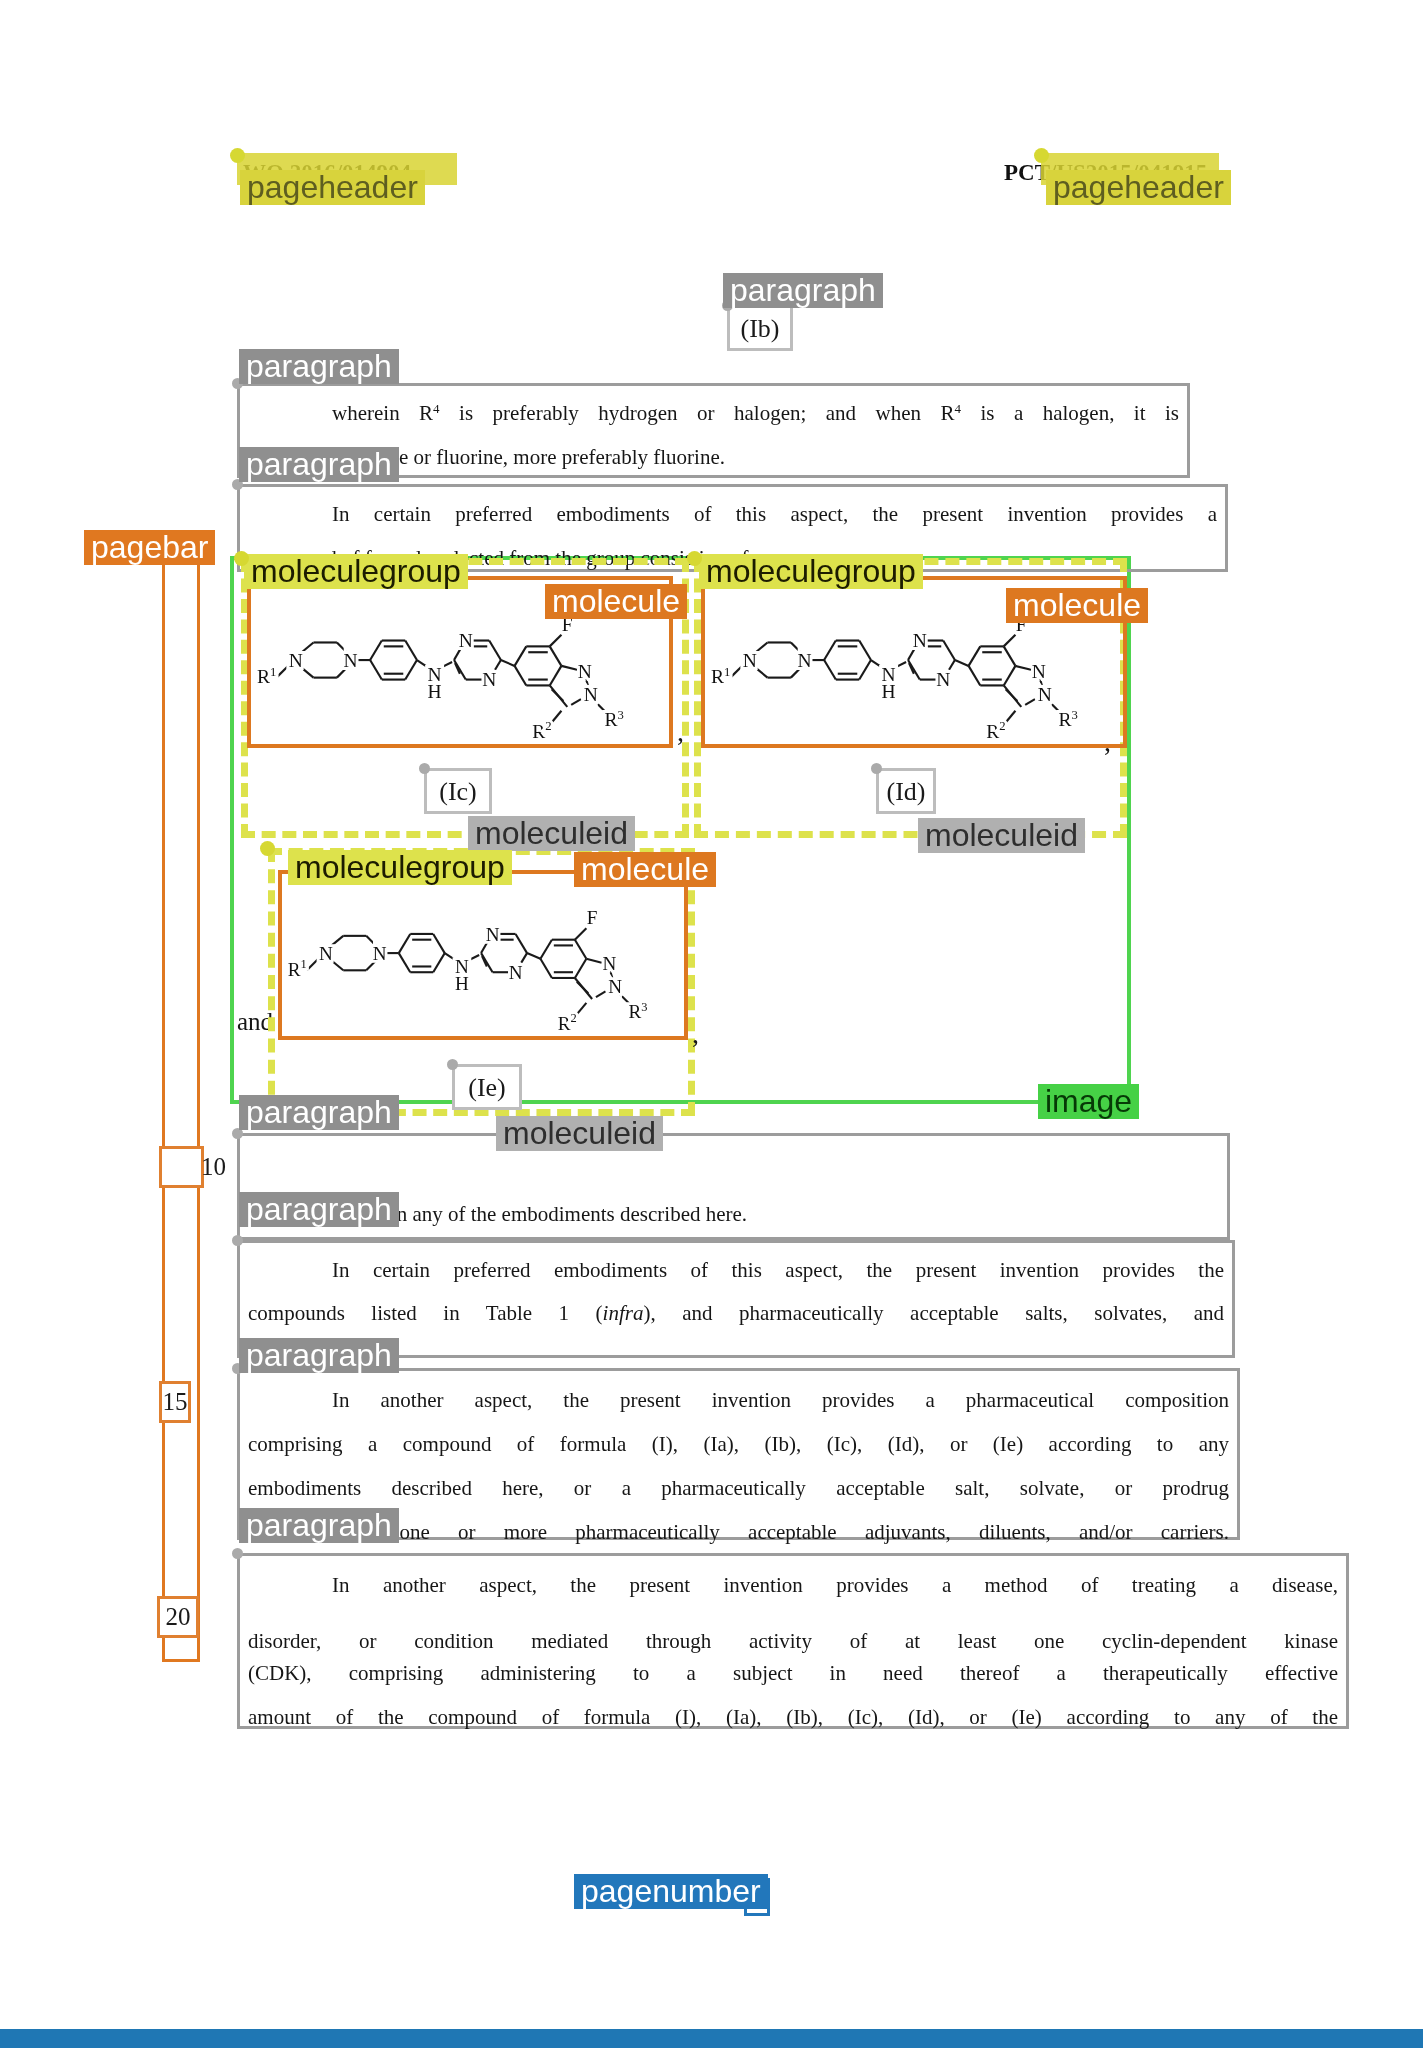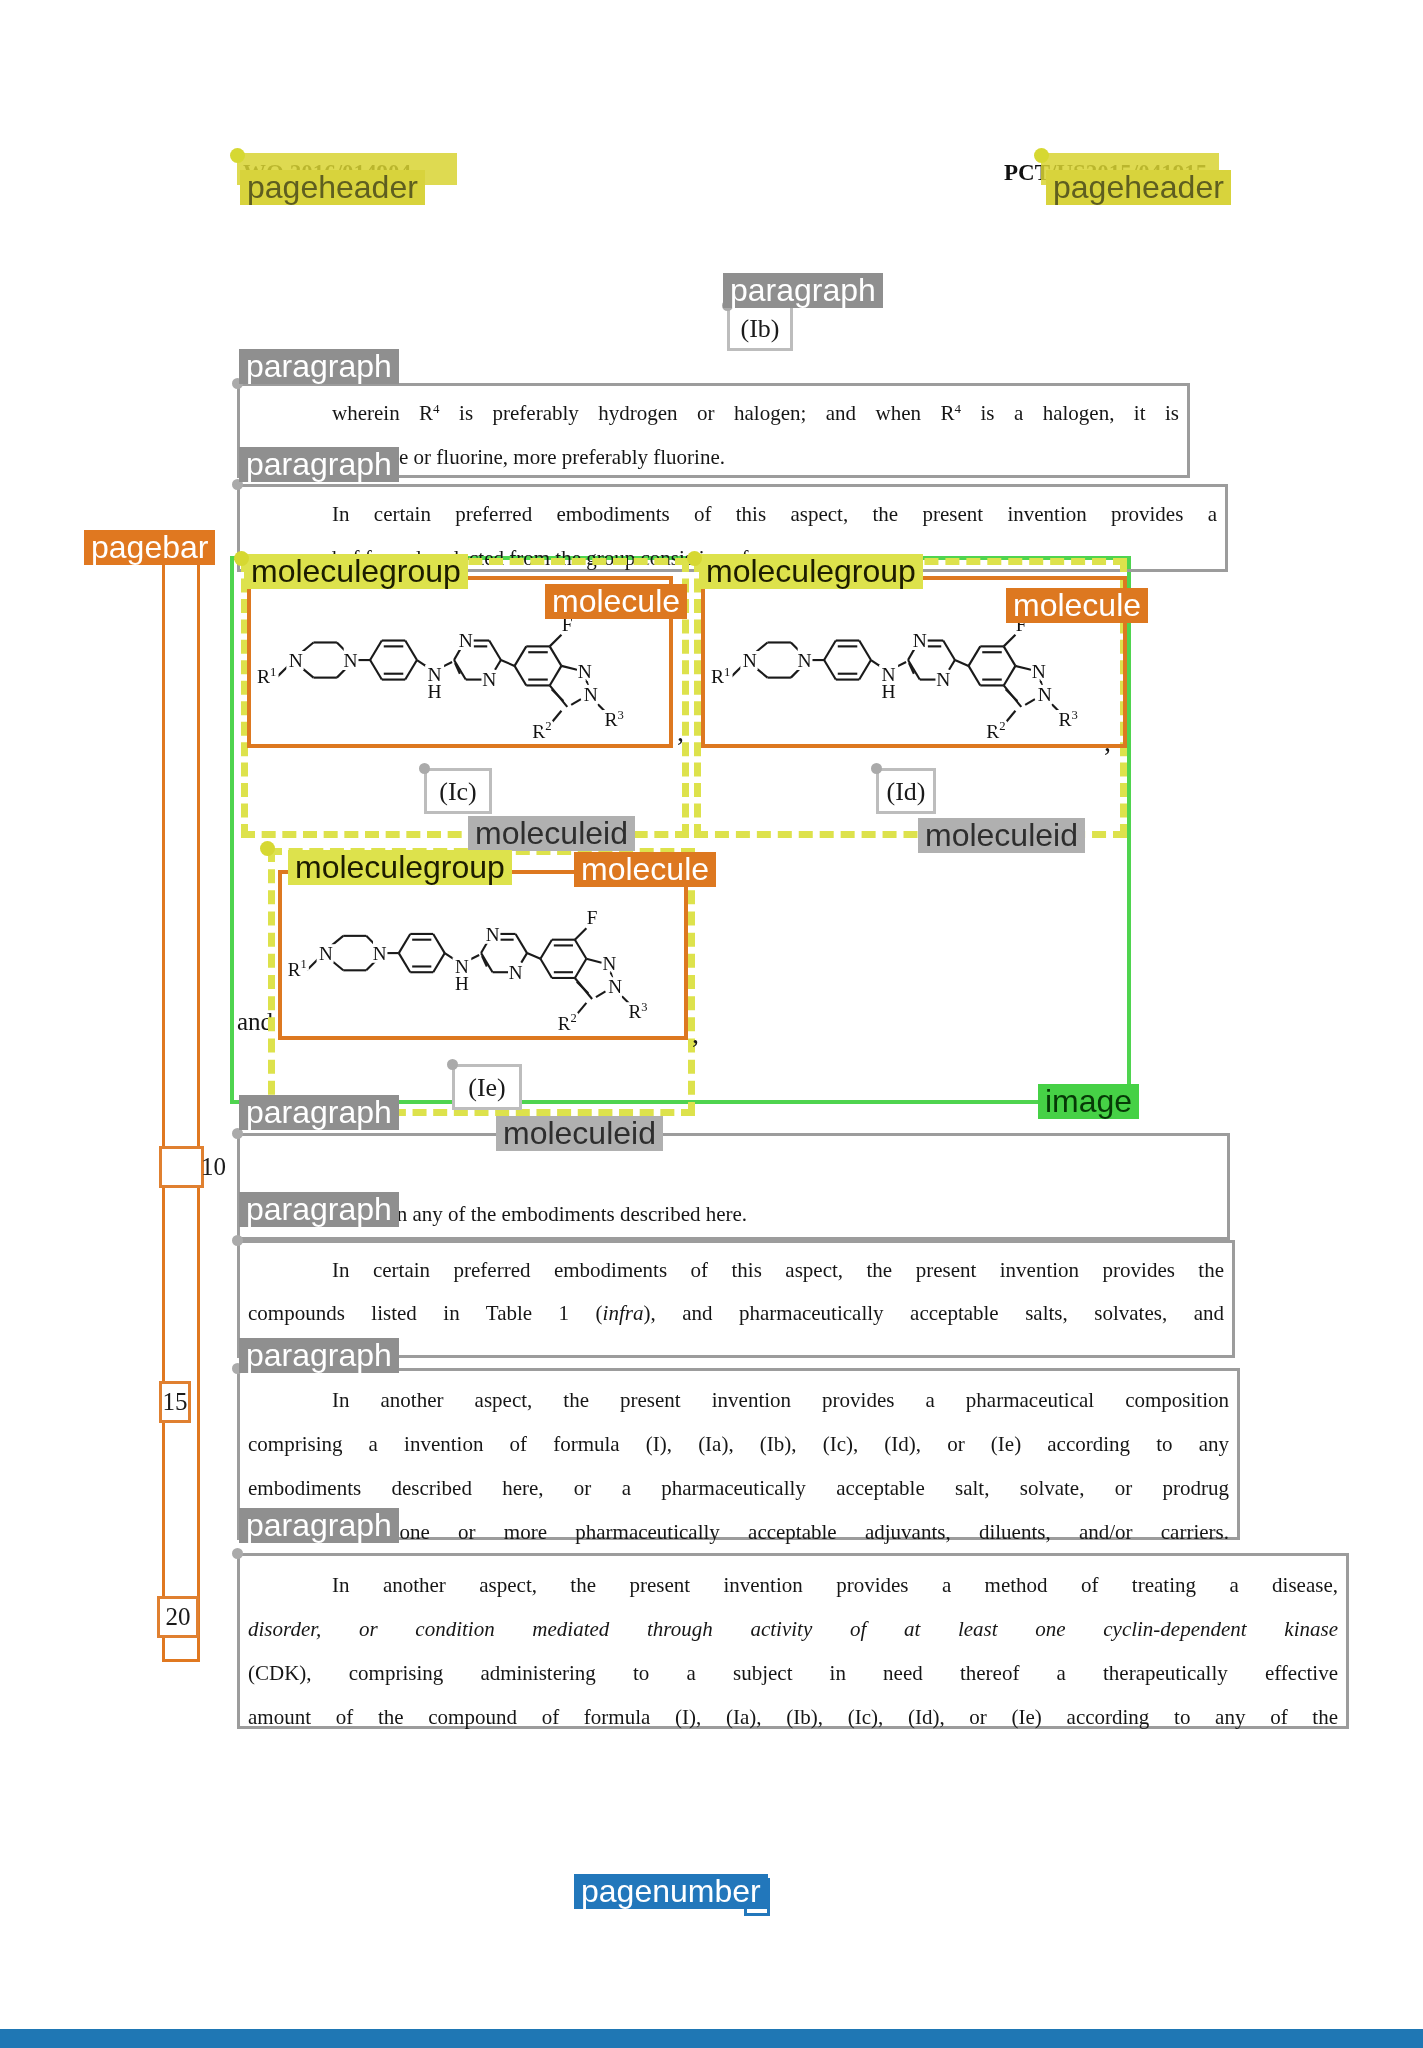--- a/index.html
+++ b/index.html
@@ -301,29 +301,29 @@
 
   <div class="box box-paragraph doc" style="left:237px;top:1240px;width:998px;height:118px;">
     <div class="line jline ind" style="top:6px;">In certain preferred embodiments of this aspect, the present invention provides the</div>
     <div class="line jline" style="top:49px;"><span>compounds listed in Table 1 (</span><i>infra</i><span>), and pharmaceutically acceptable salts, solvates, and</span></div>
     <div class="line" style="top:92px;">prodrugs thereof.</div>
   </div>
   <div class="lbl lbl-paragraph" style="left:239px;top:1338px;">paragraph</div>
 
   <div class="box box-paragraph doc" style="left:237px;top:1368px;width:1003px;height:172px;">
     <div class="line jline ind" style="top:8px;">In another aspect, the present invention provides a pharmaceutical composition</div>
-    <div class="line jline" style="top:52px;">comprising a invention of formula (I), (Ia), (Ib), (Ic), (Id), or (Ie) according to any</div>
+    <div class="line jline" style="top:52px;">comprising a compound of formula (I), (Ia), (Ib), (Ic), (Id), or (Ie) according to any</div>
     <div class="line jline" style="top:96px;">embodiments described here, or a pharmaceutically acceptable salt, solvate, or prodrug</div>
     <div class="line jline" style="top:140px;">thereof, and one or more pharmaceutically acceptable adjuvants, diluents, and/or carriers.</div>
   </div>
   <div class="lbl lbl-paragraph" style="left:239px;top:1508px;">paragraph</div>
 
   <div class="box box-paragraph doc" style="left:237px;top:1553px;width:1112px;height:176px;">
     <div class="line jline ind" style="top:8px;">In another aspect, the present invention provides a method of treating a disease,</div>
-    <div class="line jline" style="top:52px;font-style:italic;">disorder, or condition mediated through activity of at least one cyclin-dependent kinase</div>
+    <div class="line jline" style="top:64px;">disorder, or condition mediated through activity of at least one cyclin-dependent kinase</div>
     <div class="line jline" style="top:96px;">(CDK), comprising administering to a subject in need thereof a therapeutically effective</div>
     <div class="line jline" style="top:140px;">amount of the compound of formula (I), (Ia), (Ib), (Ic), (Id), or (Ie) according to any of the</div>
   </div>
 
   <div class="box box-pn" style="left:744px;top:1878px;width:26px;height:38px;"></div>
   <div class="lbl lbl-pagenumber" style="left:574px;top:1874px;">pagenumber</div>
 
   <div class="strip" style="top:2029px;"></div>
 
 </div>

